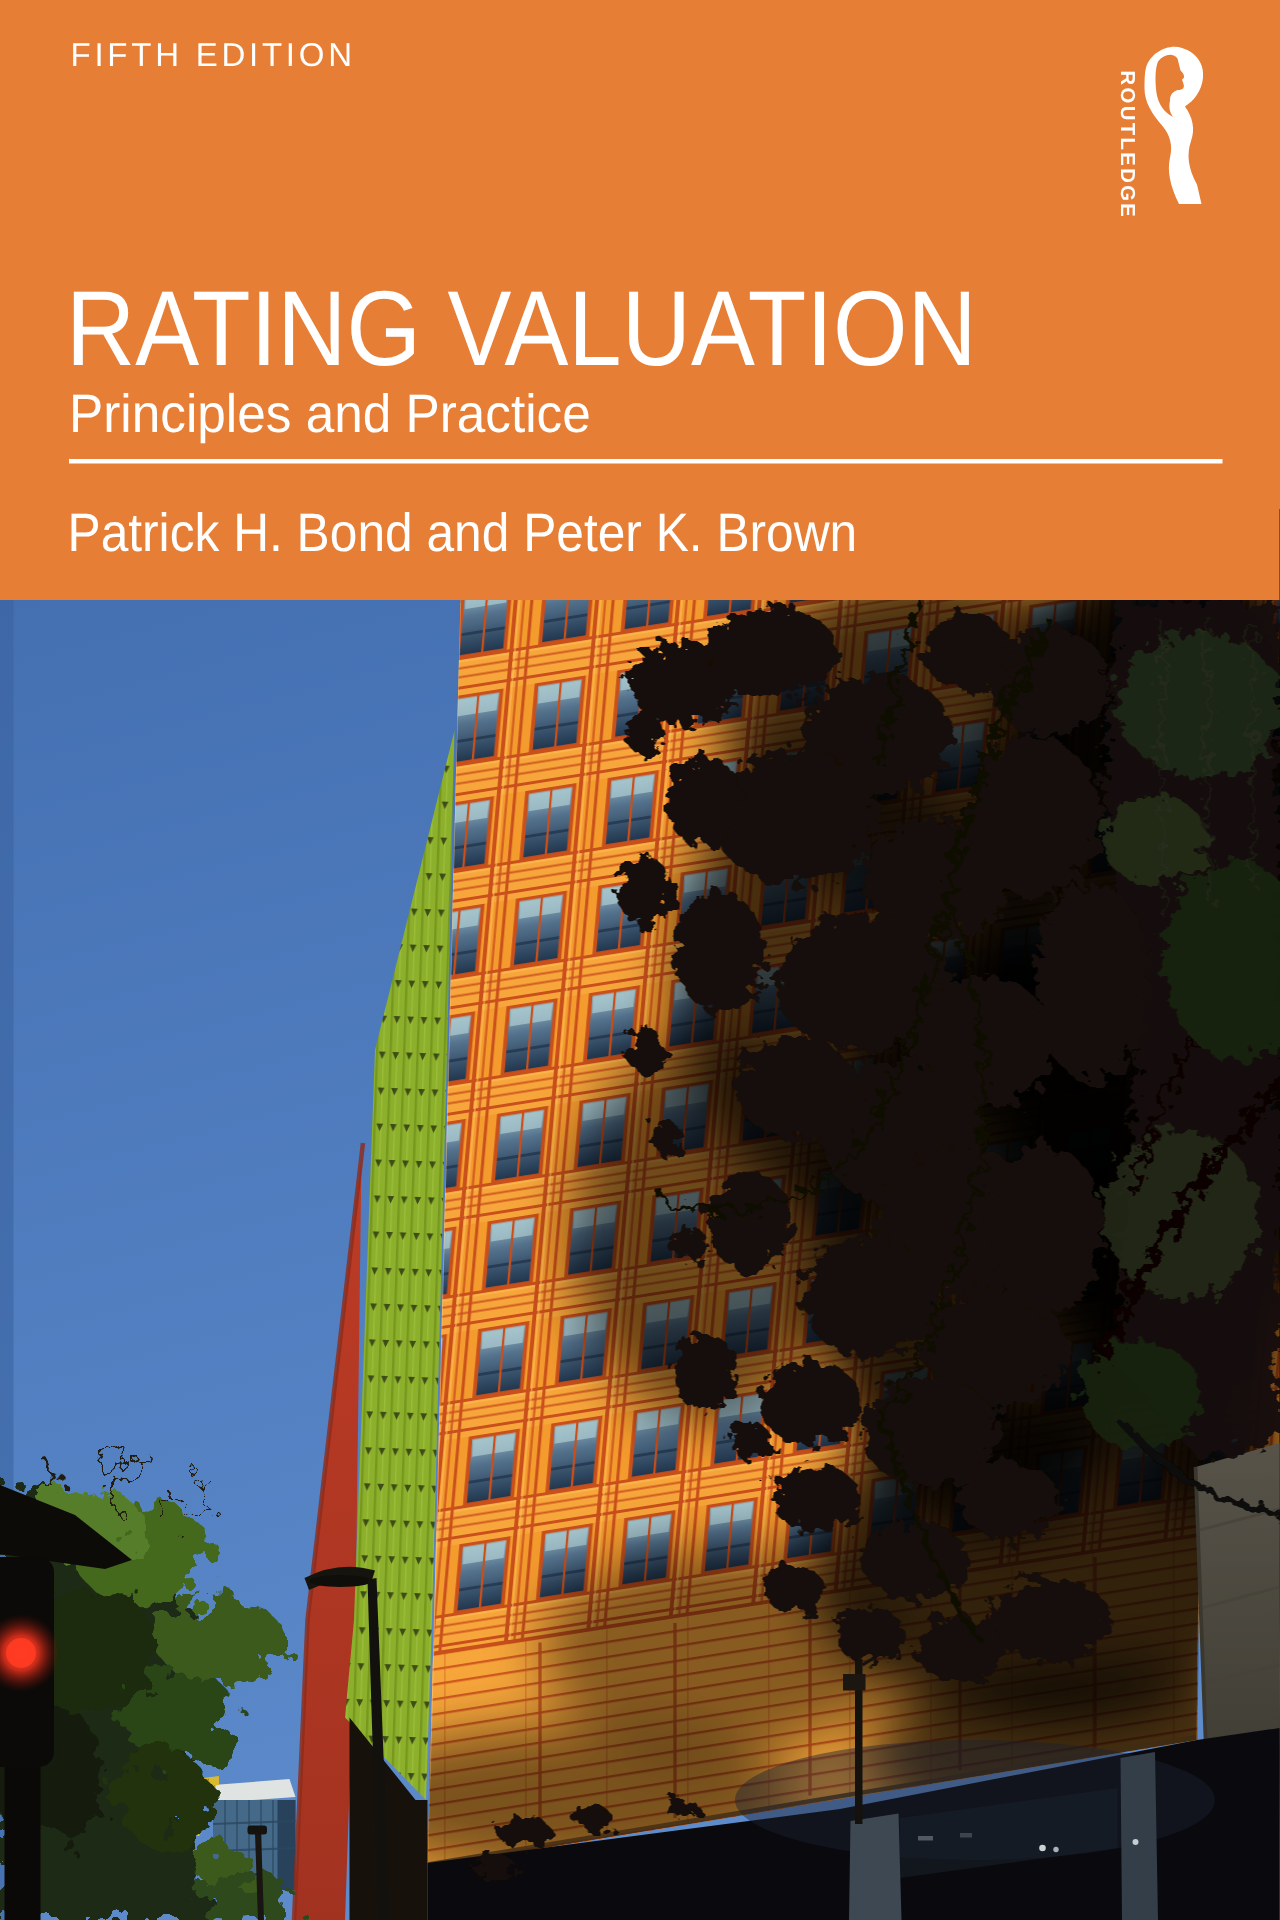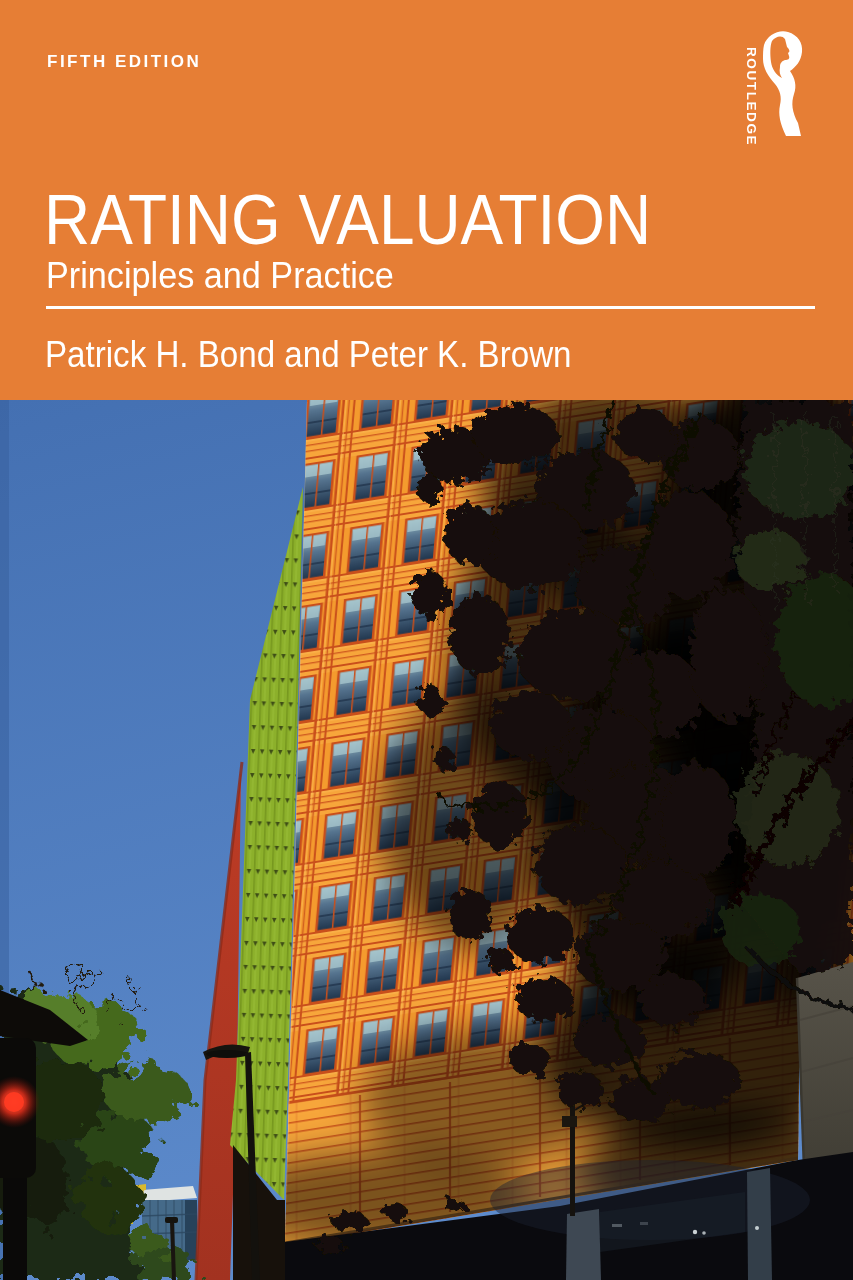--- a/index.html
+++ b/index.html
@@ -3,22 +3,22 @@
 <meta charset="utf-8">
 <style>
   html,body{margin:0;padding:0;background:#222;}
   .cover{
     position:relative;width:853px;height:1280px;overflow:hidden;
     font-family:"Liberation Sans",sans-serif;
     background:var(--banner-orange,#E67E35);
   }
   .banner{position:absolute;top:0;left:0;width:853px;height:400px;background:var(--banner-orange,#E67E35);}
   .edition{
-    position:absolute;left:47px;top:52px;
-    color:var(--text-white,#fff);font-size:17px;font-weight:700;letter-spacing:2.5px;
+    position:absolute;left:47px;top:24px;
+    color:var(--text-white,#fff);font-size:22px;font-weight:400;letter-spacing:2.5px;
   }
   .logo{position:absolute;top:26px;right:40px;display:flex;align-items:flex-start;}
   .logo-word{
     writing-mode:vertical-rl;text-orientation:mixed;
     color:var(--text-white,#fff);font-size:13.5px;font-weight:bold;letter-spacing:1.6px;
     margin-top:21px;line-height:1;
   }
   .logo-glyph{width:54px;height:114px;display:block;margin-left:1px;}
   .glyph-white{fill:var(--text-white,#fff);}
   .glyph-face{fill:var(--banner-orange,#E67E35);}

